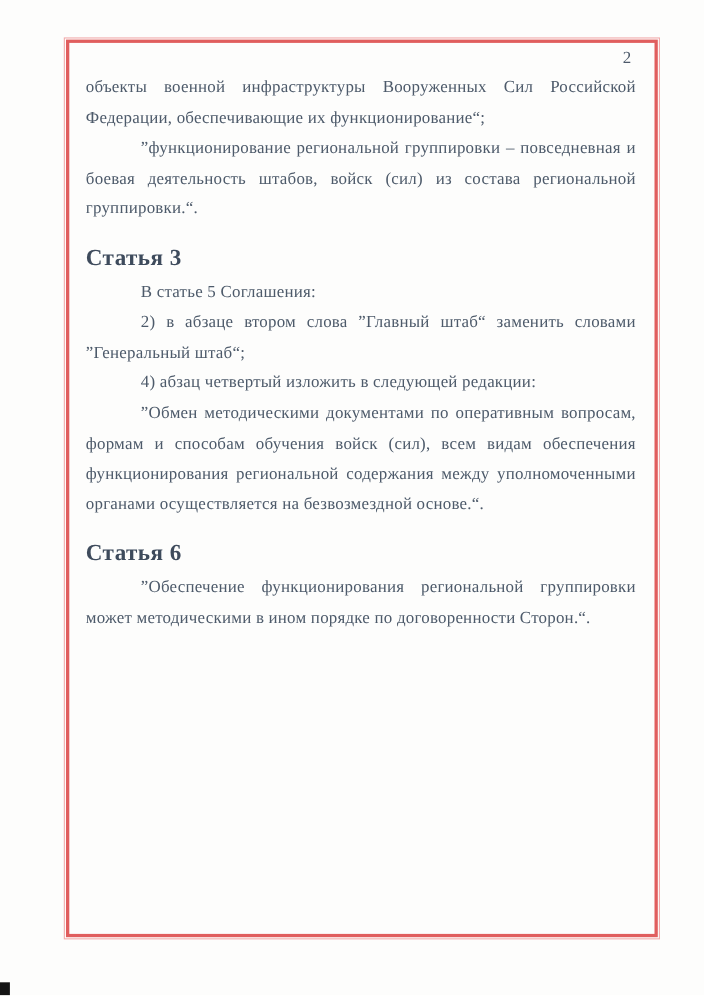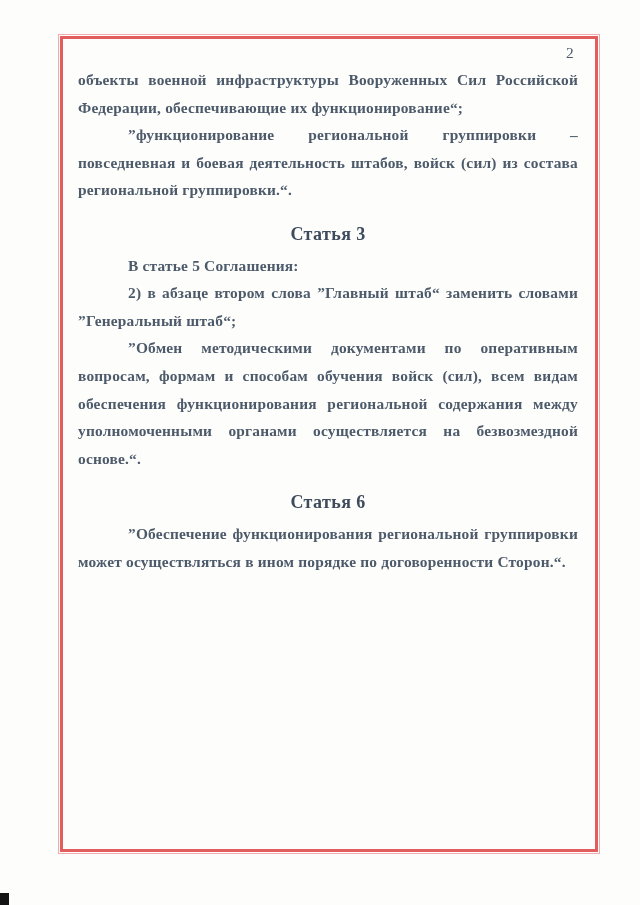--- a/index.html
+++ b/index.html
@@ -44,28 +44,26 @@
     text-align: right;
     line-height: 21px;
     padding-right: 4px;
     margin: 0 0 3px 0;
   }
   p.body {
     margin: 0;
     text-align: justify;
     text-align-last: left;
     text-indent: 50px;
-    font-weight: bold;
   }
   p.body.continuation {
     text-indent: 0;
   }
   h2.article {
-    text-align: center;
-    font-size: 18px;
+    font-size: 21px;
     font-weight: bold;
     color: #3e4b5c;
     letter-spacing: 0.4px;
     margin: 17px 0 3px 0;
     line-height: 27.6px;
   }
   
   .corner-mark {
     position: absolute;
     left: 0;
@@ -87,22 +85,23 @@
   <div class="content">
     <div class="pagenum">2</div>
 
     <p class="body continuation">объекты военной инфраструктуры Вооруженных Сил Российской Федерации, обеспечивающие их функционирование“;</p>
     <p class="body">”функционирование региональной группировки – повседневная и боевая деятельность штабов, войск (сил) из состава региональной группировки.“.</p>
 
     <h2 class="article">Статья 3</h2>
 
     <p class="body">В статье 5 Соглашения:</p>
     <p class="body">2) в абзаце втором слова ”Главный штаб“ заменить словами ”Генеральный штаб“;</p>
+    <p class="body">4) абзац четвертый изложить в следующей редакции:</p>
     <p class="body">”Обмен методическими документами по оперативным вопросам, формам и способам обучения войск (сил), всем видам обеспечения функционирования региональной содержания между уполномоченными органами осуществляется на безвозмездной основе.“.</p>
 
     <h2 class="article">Статья 6</h2>
 
-    <p class="body">”Обеспечение функционирования региональной группировки может осуществляться в ином порядке по договоренности Сторон.“.</p>
+    <p class="body">”Обеспечение функционирования региональной группировки может методическими в ином порядке по договоренности Сторон.“.</p>
   </div>
 
   <div class="corner-mark"></div>
 
 </div>
 
 </body></html>

